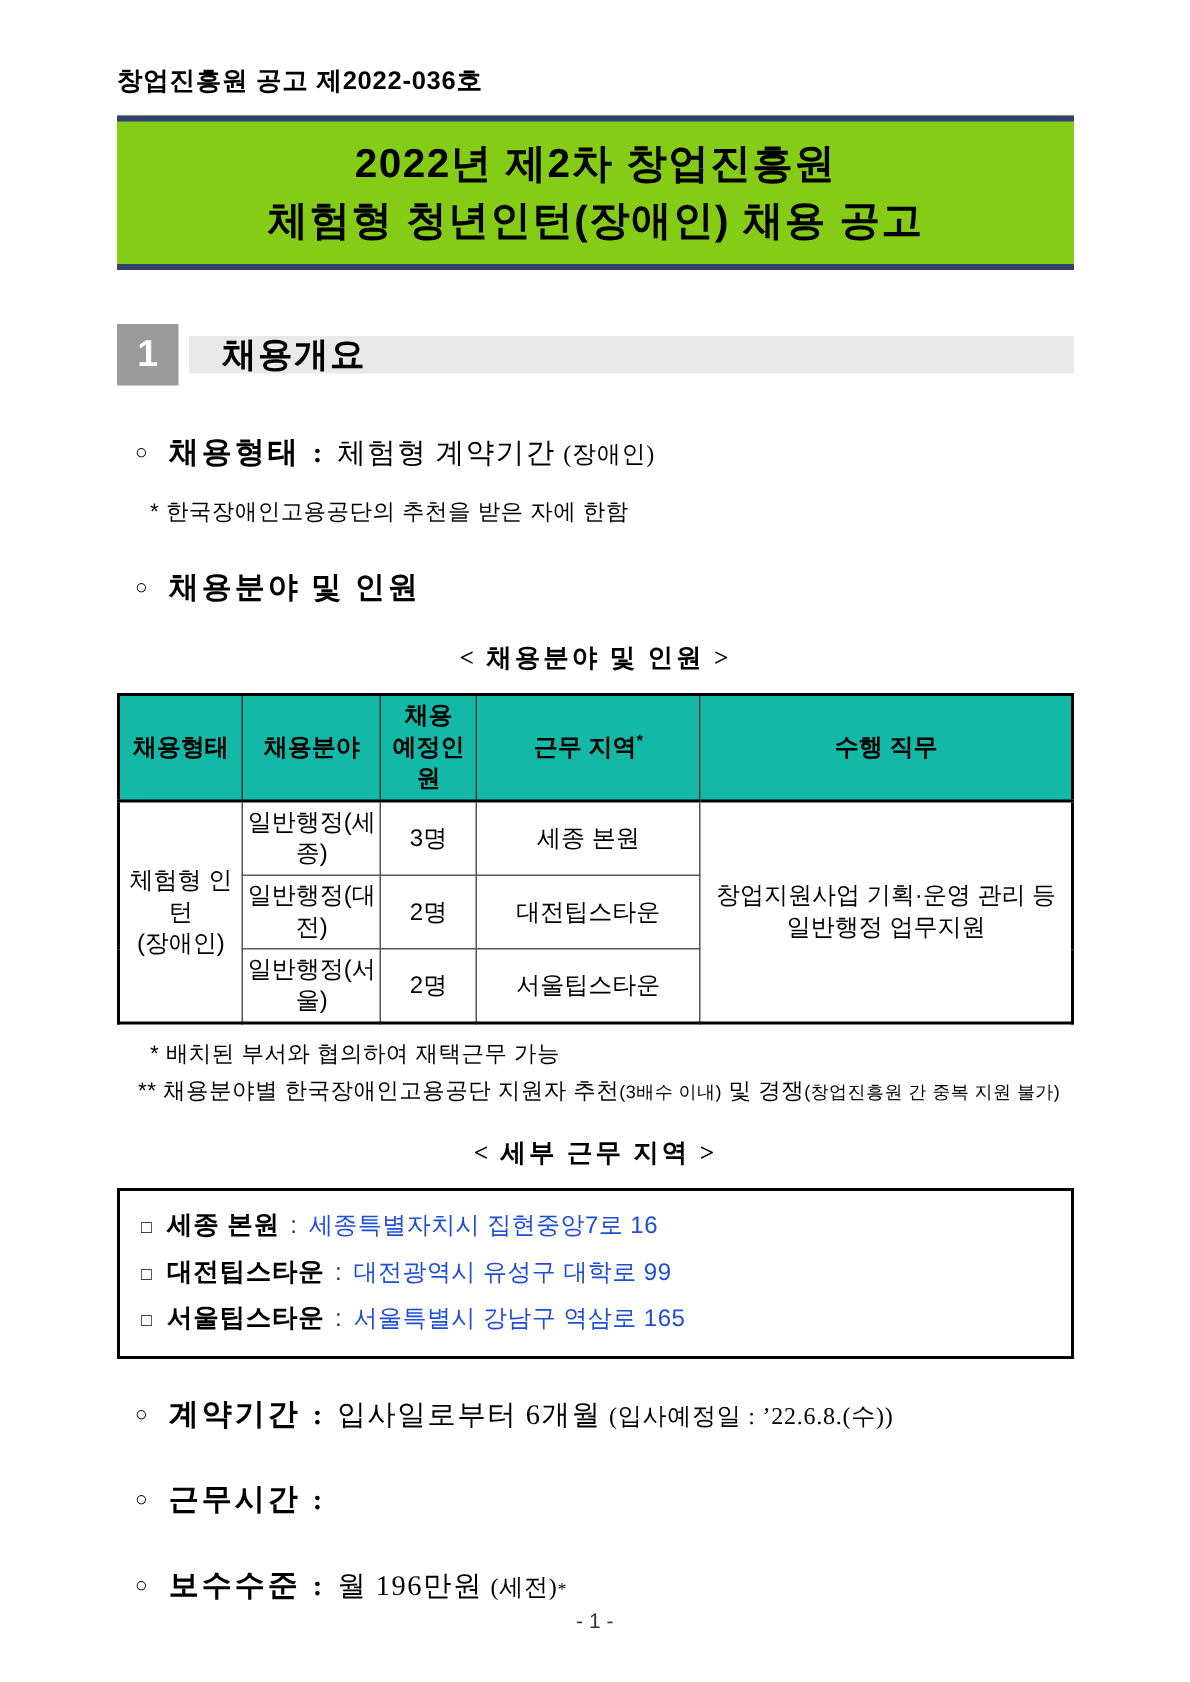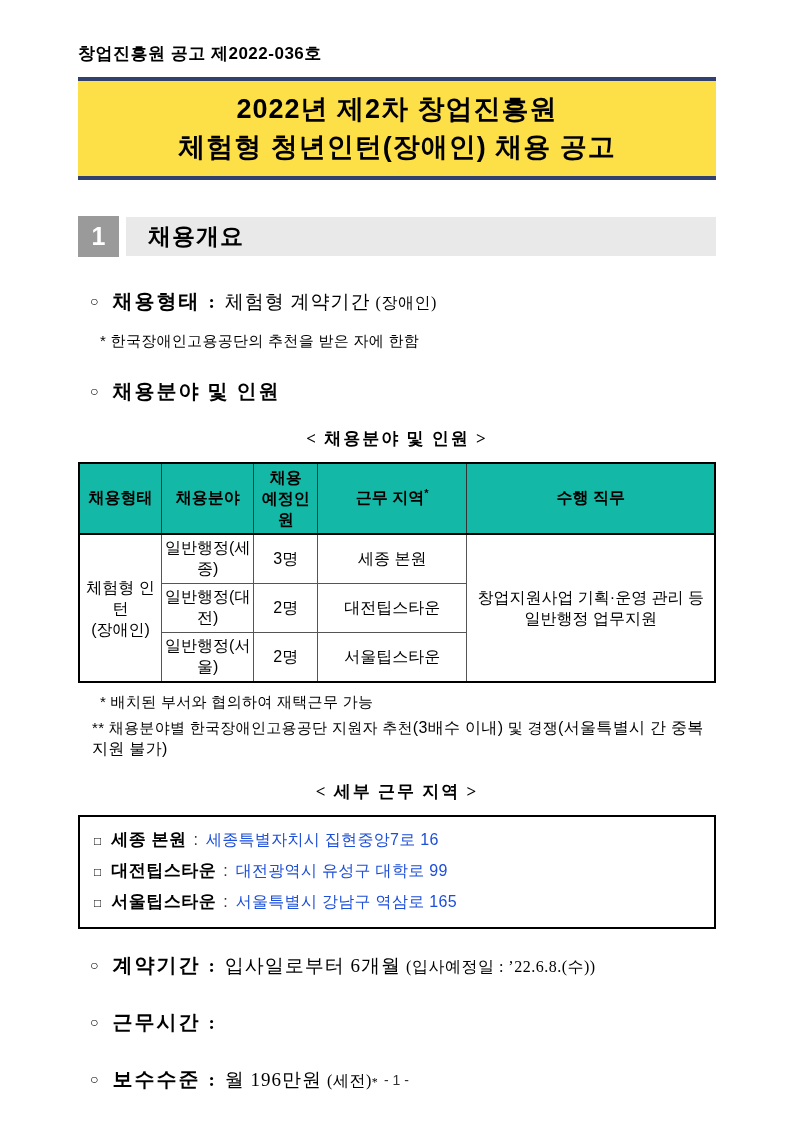--- a/index.html
+++ b/index.html
@@ -15,60 +15,60 @@
 
   
   .notice {
     font-size: 17px; font-weight: bold;
     letter-spacing: 0.5px;
   }
 
   
   .title-box {
     margin-top: 12px;
-    background: #fde047;
+    background: #84cc16;
     border-top: 4px solid #31406e;
     border-bottom: 4px solid #31406e;
     padding: 9px 0 10px 0;
     text-align: center;
   }
   .title-box .tline {
     font-size: 27px; font-weight: bold;
     line-height: 38px; letter-spacing: 1px;
   }
 
   
   .section-header { margin-top: 36px; display: flex; align-items: center; }
   .sec-badge {
     width: 41px; height: 41px; background: #9a9a9a;
     color: #fff; font-size: 25px; font-weight: bold;
     display: flex; align-items: center; justify-content: center;
     flex: 0 0 auto;
   }
   .sec-bar {
-    margin-left: 7px; flex: 1; height: 39px; background: #e9e9e9;
+    margin-left: 7px; flex: 1; height: 25px; background: #e9e9e9;
     display: flex; align-items: center; padding-left: 22px;
   }
   .sec-title { font-size: 23px; font-weight: bold; letter-spacing: 1px; }
 
   
   .oitem {
     font-family: "Liberation Serif", serif;
     display: flex; align-items: baseline;
   }
   .ob { font-size: 14px; margin: 0 14px 0 12px; position: relative; top: -2px; }
   .il { font-size: 20px; font-weight: bold; letter-spacing: 2px; }
   .ic { font-size: 19px; font-weight: bold; margin: 0 10px 0 8px; }
   .iv { font-size: 19px; letter-spacing: 1px; }
   .ip { font-size: 16px; letter-spacing: 0.5px; margin-left: 5px; }
   .isup { font-size: 12px; vertical-align: super; }
 
   
   .fn { font-size: 15px; margin-left: 22px; letter-spacing: 0.3px; }
-  .fn .small { font-size: 16px; text-align: center; }
+  .fn .small { font-size: 12px; text-align: center; }
   .fn2 { margin-left: 14px; }
 
   
   .caption {
     text-align: center; font-family: "Liberation Serif", serif;
     font-size: 17px; font-weight: bold; letter-spacing: 2px;
   }
 
   
   table.rtable {
@@ -191,21 +191,21 @@
       </tr>
       <tr>
         <td>일반행정(서울)</td>
         <td>2명</td>
         <td>서울팁스타운</td>
       </tr>
     </tbody>
   </table>
 
   <div class="fn mt-fn1">* 배치된 부서와 협의하여 재택근무 가능</div>
-  <div class="fn fn2 mt-fn2"><span>** 채용분야별 한국장애인고용공단 지원자 추천</span><span class="small">(3배수 이내)</span><span> 및 경쟁</span><span class="small">(서울특별시 간 중복 지원 불가)</span></div>
+  <div class="fn fn2 mt-fn2"><span>** 채용분야별 한국장애인고용공단 지원자 추천</span><span class="small">(3배수 이내)</span><span> 및 경쟁</span><span class="small">(창업진흥원 간 중복 지원 불가)</span></div>
 
   <div class="caption mt-cap2">&lt; 세부 근무 지역 &gt;</div>
 
   <div class="loc-box">
     <div class="loc-row">
       <span class="sq">□</span>
       <span class="loc-label">세종 본원</span>
       <span class="loc-colon">:</span>
       <span class="loc-value">세종특별자치시 집현중앙7로 16</span>
     </div>

